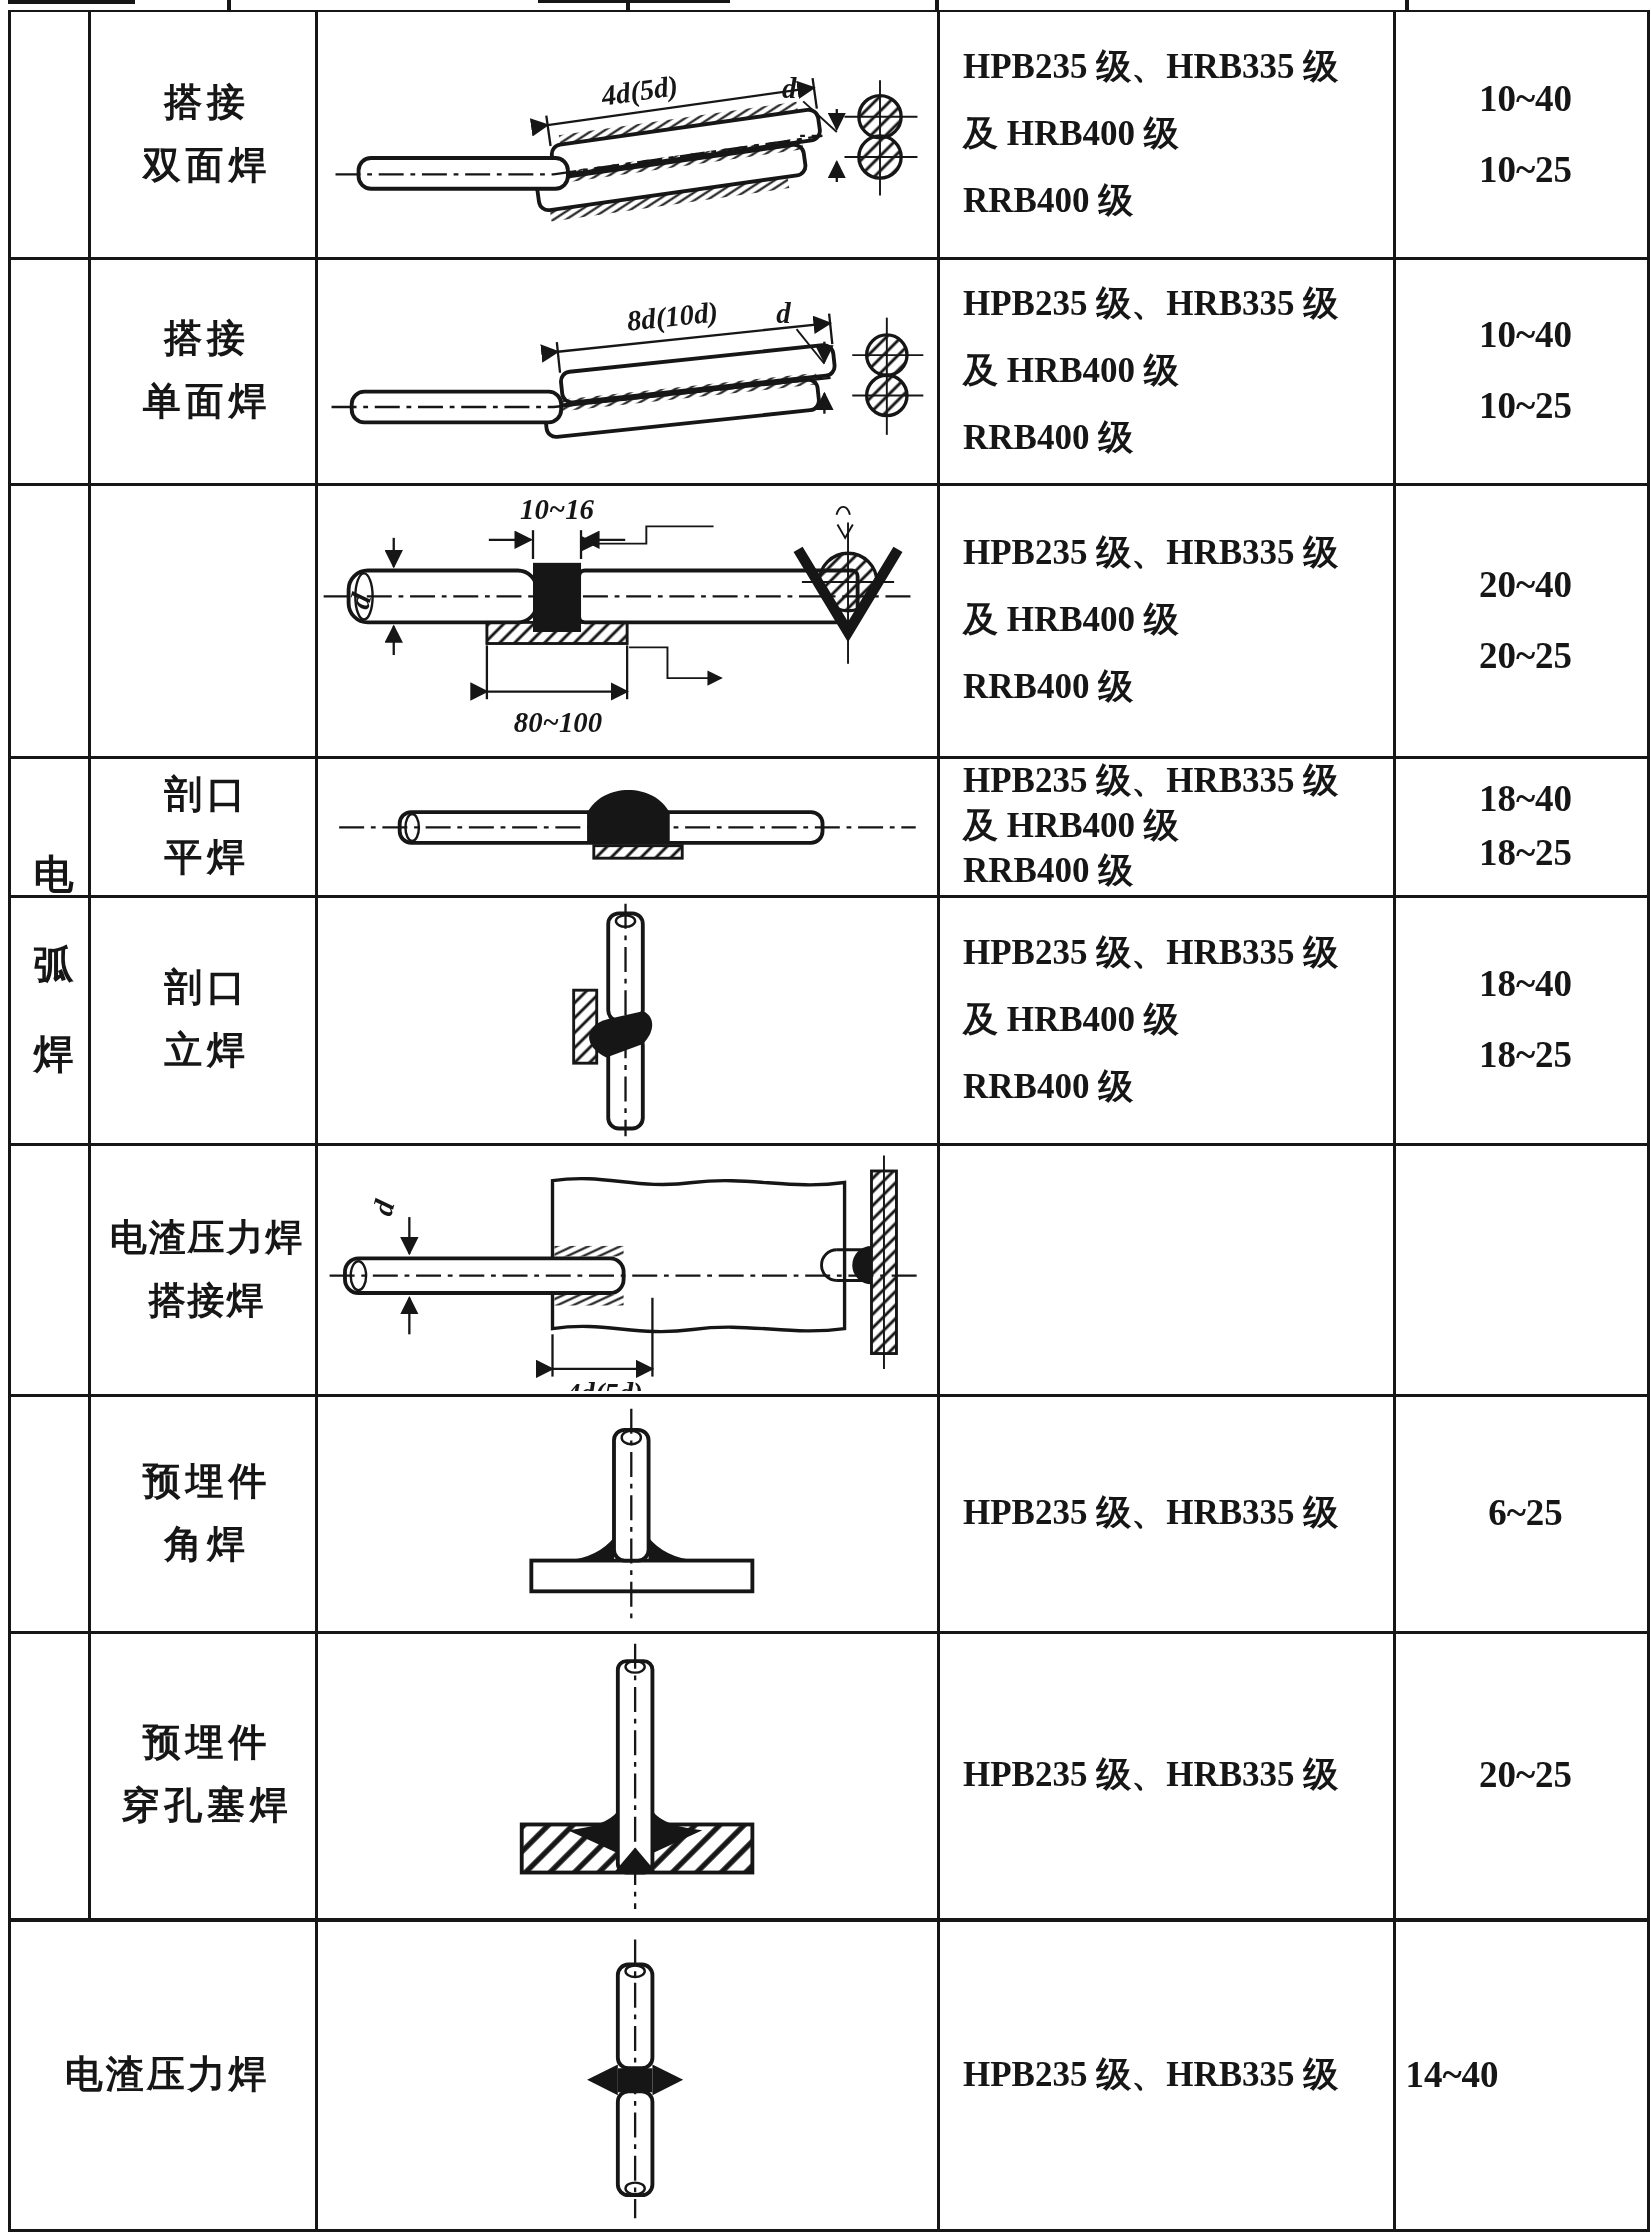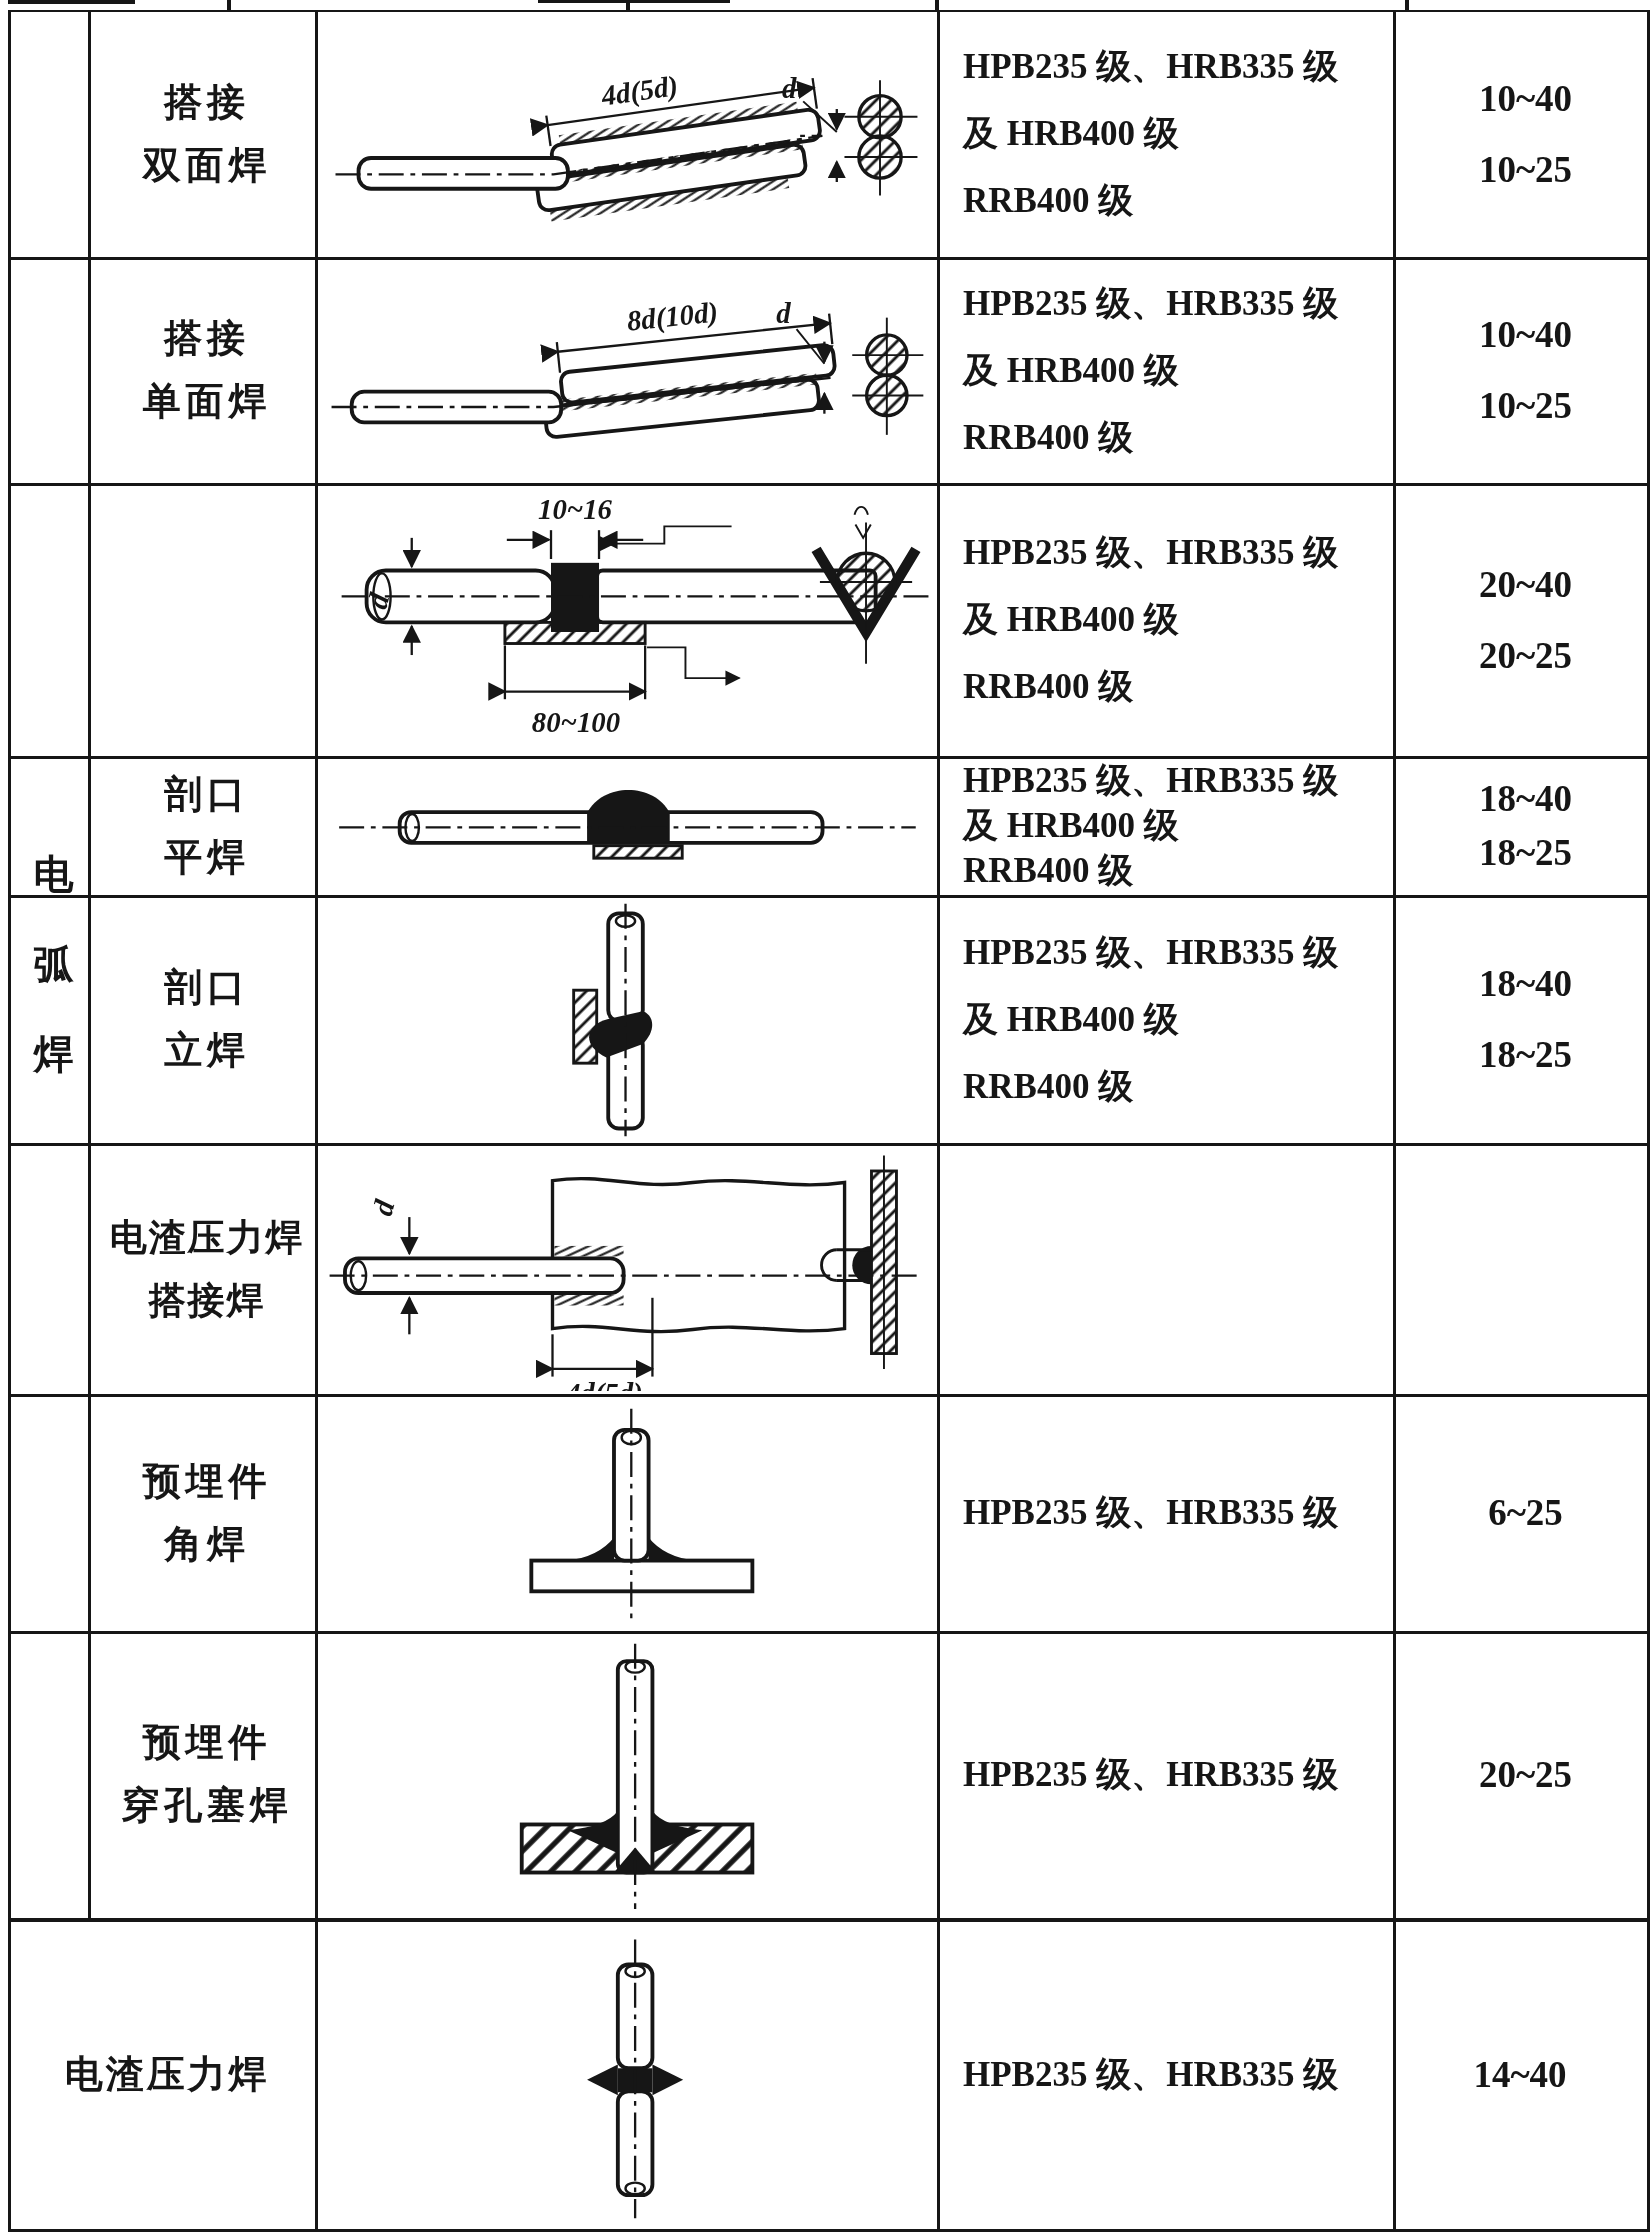--- a/index.html
+++ b/index.html
@@ -157,21 +157,21 @@
   <div class="cell grades" style="left:940px;top:257px;width:453px;height:226px;">
     <span>HPB235 级、HRB335 级</span>
     <span>及 HRB400 级</span>
     <span>RRB400 级</span>
   </div>
   <div class="cell dia" style="left:1396px;top:257px;width:251px;height:226px;">
     <span>10~40</span>
     <span>10~25</span>
   </div>
 
-  <div class="diagram" style="left:328px;top:486px;">
+  <div class="diagram" style="left:310px;top:486px;">
     <svg width="616" height="267" viewBox="0 0 641 278">
       <defs>
         <pattern id="h3" width="11" height="11" patternUnits="userSpaceOnUse" patternTransform="rotate(45)">
             <line x1="2" y1="0" x2="2" y2="11" stroke="#161616" stroke-width="3"></line>
           </pattern>
         <marker id="a3" viewBox="0 0 10 10" refX="9" refY="5" markerWidth="8" markerHeight="8" orient="auto">
             <path d="M0 0L10 5L0 10Z" fill="#161616"></path>
           </marker>
       </defs>
       <rect class="bar" x="40" y="88" width="196" height="54" rx="20"></rect>
@@ -367,18 +367,18 @@
       <ellipse cx="330" cy="275" rx="10" ry="6" fill="none" stroke="#161616" stroke-width="2.5"></ellipse>
       <rect class="ink" x="312" y="150" width="36" height="25"></rect>
       <path class="ink" d="M312 146 L312 178 L280 162 Z"></path>
       <path class="ink" d="M348 146 L348 178 L380 162 Z"></path>
       <path class="cl" d="M330 16 V306"></path>
     </svg>
   </div>
   <div class="cell grades" style="left:940px;top:1921px;width:453px;height:307px;">
     <span>HPB235 级、HRB335 级</span>
   </div>
-  <div class="cell dia" style="left:1396px;top:1921px;width:240px;height:307px;">
+  <div class="cell dia" style="left:1328px;top:1921px;width:240px;height:307px;">
     <span>14~40</span>
   </div>
 
 </div>
 
 
 </body></html>

